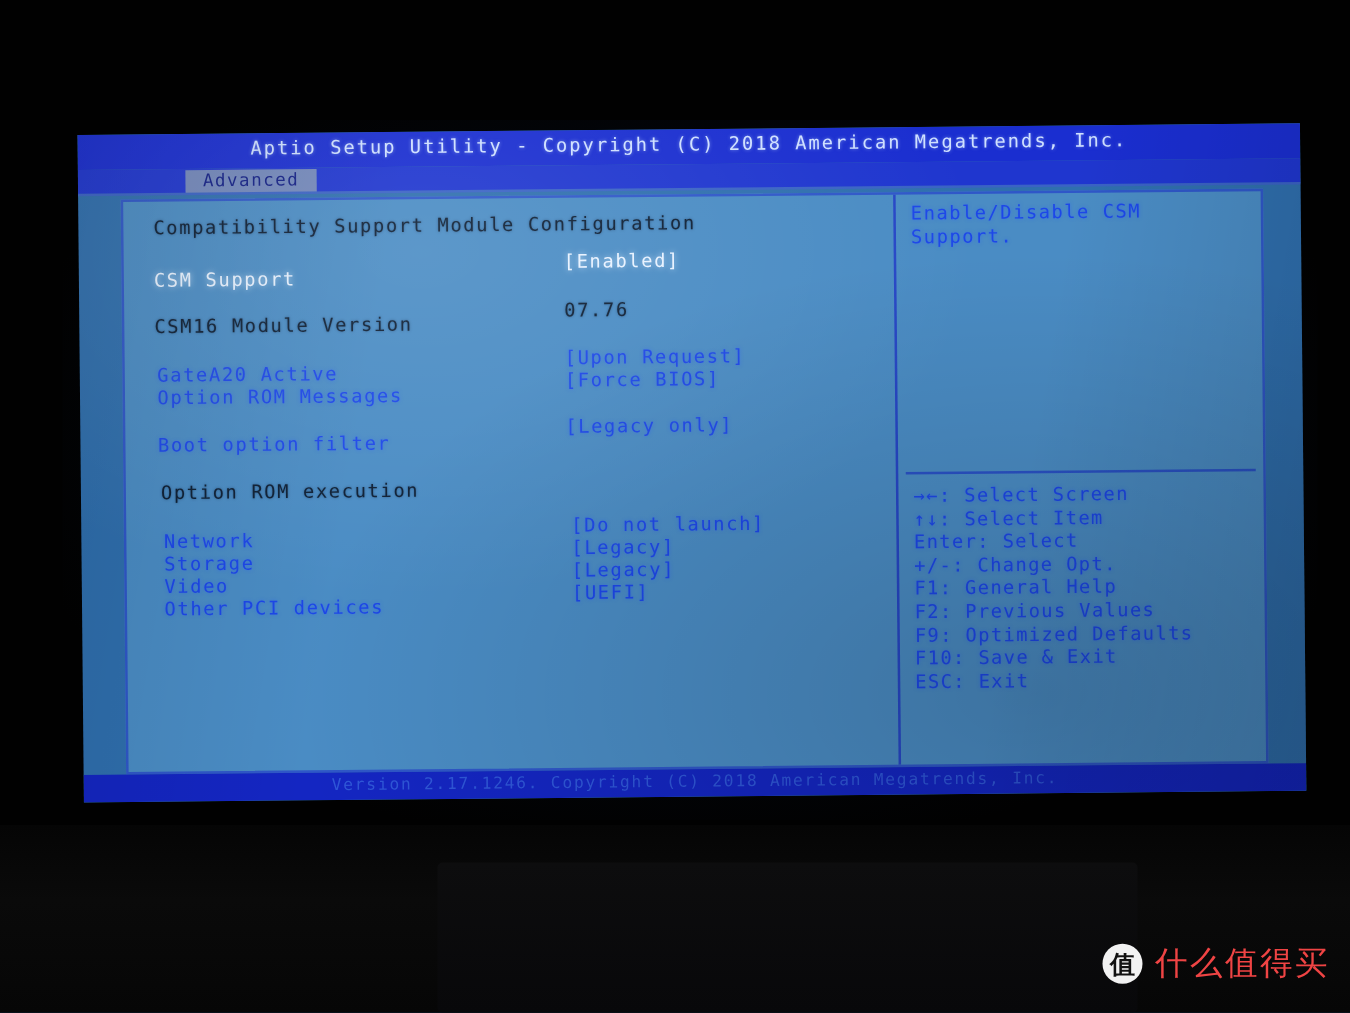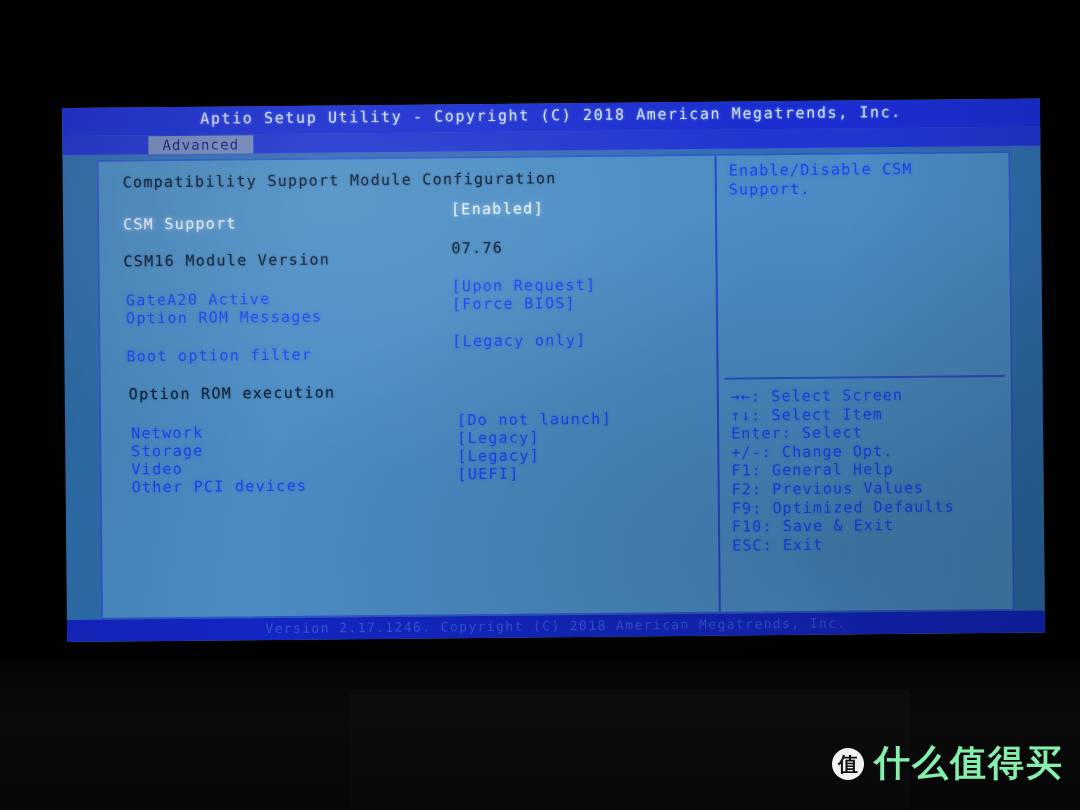--- a/index.html
+++ b/index.html
@@ -113,22 +113,22 @@
   
   #watermark{
     position:absolute;right:16px;bottom:22px;display:flex;align-items:center;gap:10px;
   }
   #wm-logo{
     width:32px;height:32px;border-radius:50%;background:#f2f2f2;color:#111;
     font-family:"DejaVu Sans","Liberation Sans",sans-serif;
     font-size:20px;line-height:32px;text-align:center;font-weight:bold;
   }
   #wm-text{
-    color:#86efac;font-family:"DejaVu Sans","Liberation Sans",sans-serif;
-    font-size:36px;font-weight:bold;letter-spacing:2px;
+    color:#ef4444;font-family:"DejaVu Sans","Liberation Sans",sans-serif;
+    font-size:26px;font-weight:normal;letter-spacing:2px;
   }
 </style>
 </head>
 <body>
 
 <div id="photo">
   <div id="desk"></div>
   <div id="palmrest"></div>
   <div id="bezel-glow"></div>
 

